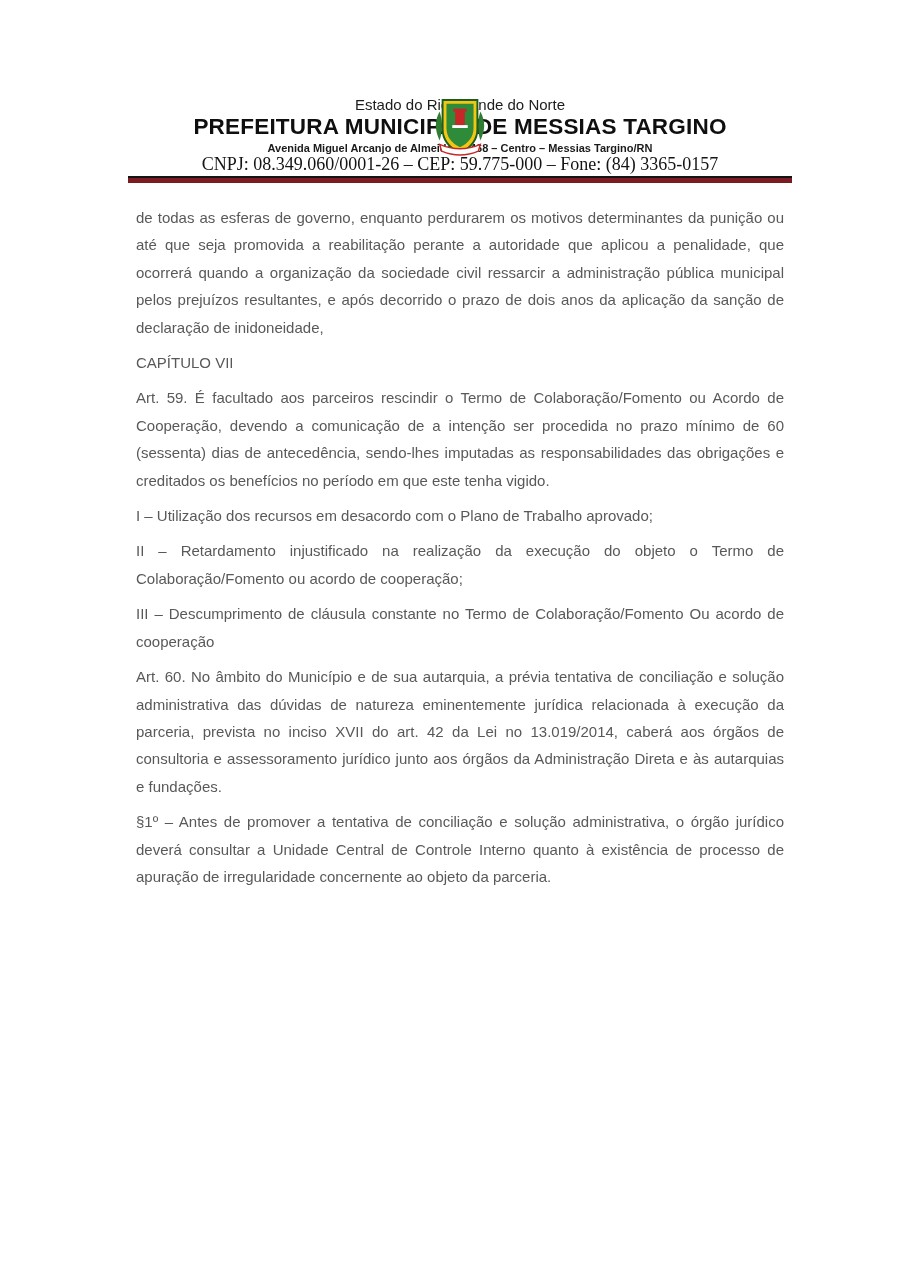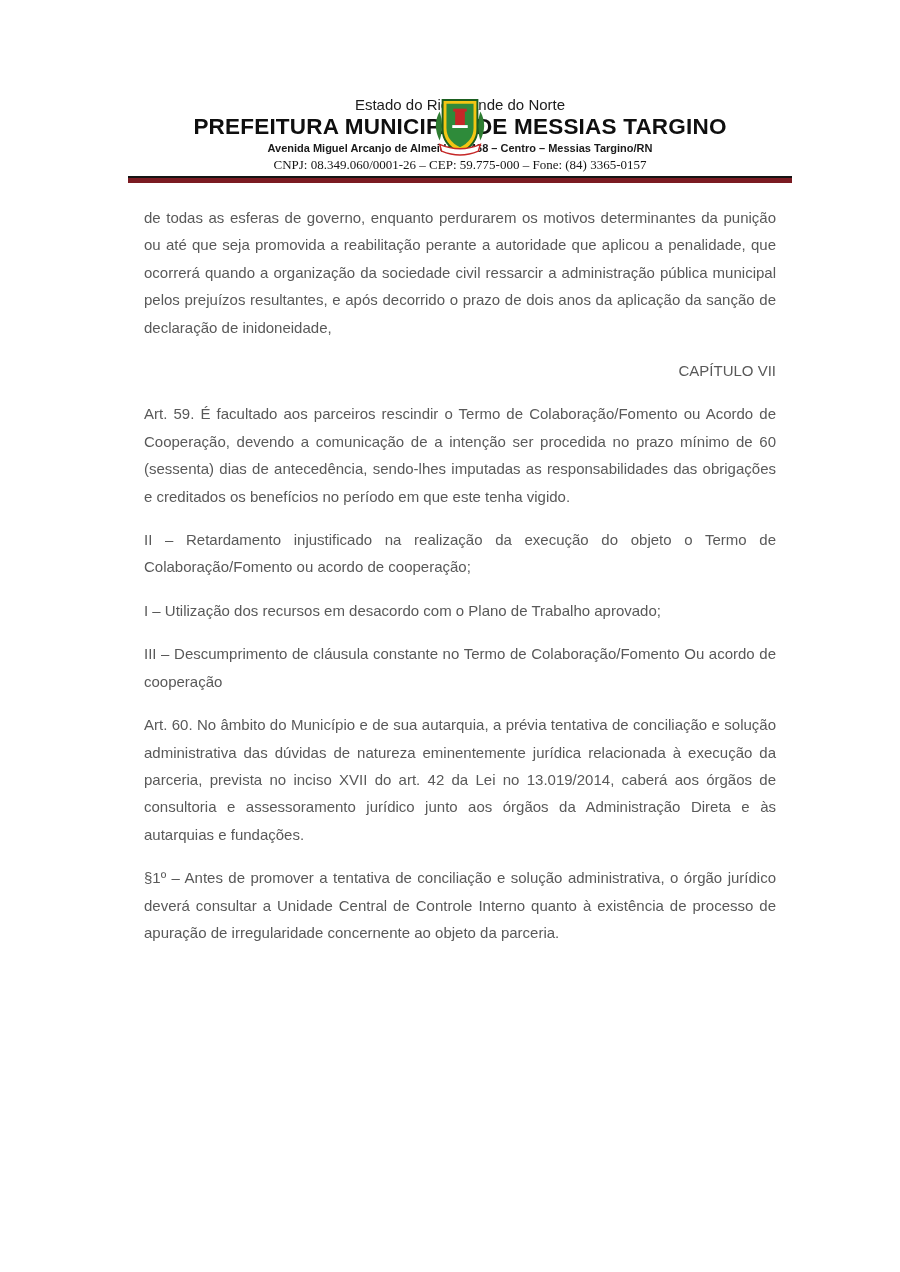--- a/index.html
+++ b/index.html
@@ -48,42 +48,42 @@
   .org-address {
     margin-top: 2px;
     font-size: 11px;
     line-height: 13px;
     font-weight: bold;
     color: #1a1a1a;
   }
   .org-cnpj {
     margin-top: 2px;
     font-family: "Liberation Serif", serif;
-    font-size: 13px;
+    font-size: 18px;
     line-height: 15px;
     color: #141414;
   }
   .header-rule {
     margin-top: 4px;
     border-top: 2.5px solid #141414;
     height: 5px;
     background: var(--rule-color, #7b1b22);
   }
   .doc-body {
     margin-top: 21px;
     color: var(--body-text-color, #595959);
     font-size: 15px;
     line-height: 27.4px;
   }
   p.para {
-    margin: 16px;
+    margin: 8px;
     text-align: justify;
   }
   p.para.center {
-    text-align: right;
+    text-align: left;
   }
 </style>
 </head>
 <body>
 
 <div class="page">
 
   <header class="doc-header">
 
     <div class="logo-wrap">
@@ -108,20 +108,20 @@
     <div class="org-title">PREFEITURA MUNICIPAL DE MESSIAS TARGINO</div>
     <div class="org-address">Avenida Miguel Arcanjo de Almeida n° 468 – Centro – Messias Targino/RN</div>
     <div class="org-cnpj">CNPJ: 08.349.060/0001-26 – CEP: 59.775-000 – Fone: (84) 3365-0157</div>
     <div class="header-rule"></div>
   </header>
 
   <main class="doc-body">
     <p class="para">de todas as esferas de governo, enquanto perdurarem os motivos determinantes da punição ou até que seja promovida a reabilitação perante a autoridade que aplicou a penalidade, que ocorrerá quando a organização da sociedade civil ressarcir a administração pública municipal pelos prejuízos resultantes, e após decorrido o prazo de dois anos da aplicação da sanção de declaração de inidoneidade,</p>
     <p class="para center">CAPÍTULO VII</p>
     <p class="para">Art. 59. É facultado aos parceiros rescindir o Termo de Colaboração/Fomento ou Acordo de Cooperação, devendo a comunicação de a intenção ser procedida no prazo mínimo de 60 (sessenta) dias de antecedência, sendo-lhes imputadas as responsabilidades das obrigações e creditados os benefícios no período em que este tenha vigido.</p>
+    <p class="para">I – Utilização dos recursos em desacordo com o Plano de Trabalho aprovado;</p>
     <p class="para">II – Retardamento injustificado na realização da execução do objeto o Termo de Colaboração/Fomento ou acordo de cooperação;</p>
-    <p class="para">I – Utilização dos recursos em desacordo com o Plano de Trabalho aprovado;</p>
     <p class="para">III – Descumprimento de cláusula constante no Termo de Colaboração/Fomento Ou acordo de cooperação</p>
     <p class="para">Art. 60. No âmbito do Município e de sua autarquia, a prévia tentativa de conciliação e solução administrativa das dúvidas de natureza eminentemente jurídica relacionada à execução da parceria, prevista no inciso XVII do art. 42 da Lei no 13.019/2014, caberá aos órgãos de consultoria e assessoramento jurídico junto aos órgãos da Administração Direta e às autarquias e fundações.</p>
     <p class="para">§1º – Antes de promover a tentativa de conciliação e solução administrativa, o órgão jurídico deverá consultar a Unidade Central de Controle Interno quanto à existência de processo de apuração de irregularidade concernente ao objeto da parceria.</p>
   </main>
 
 </div>
 
 </body></html>

